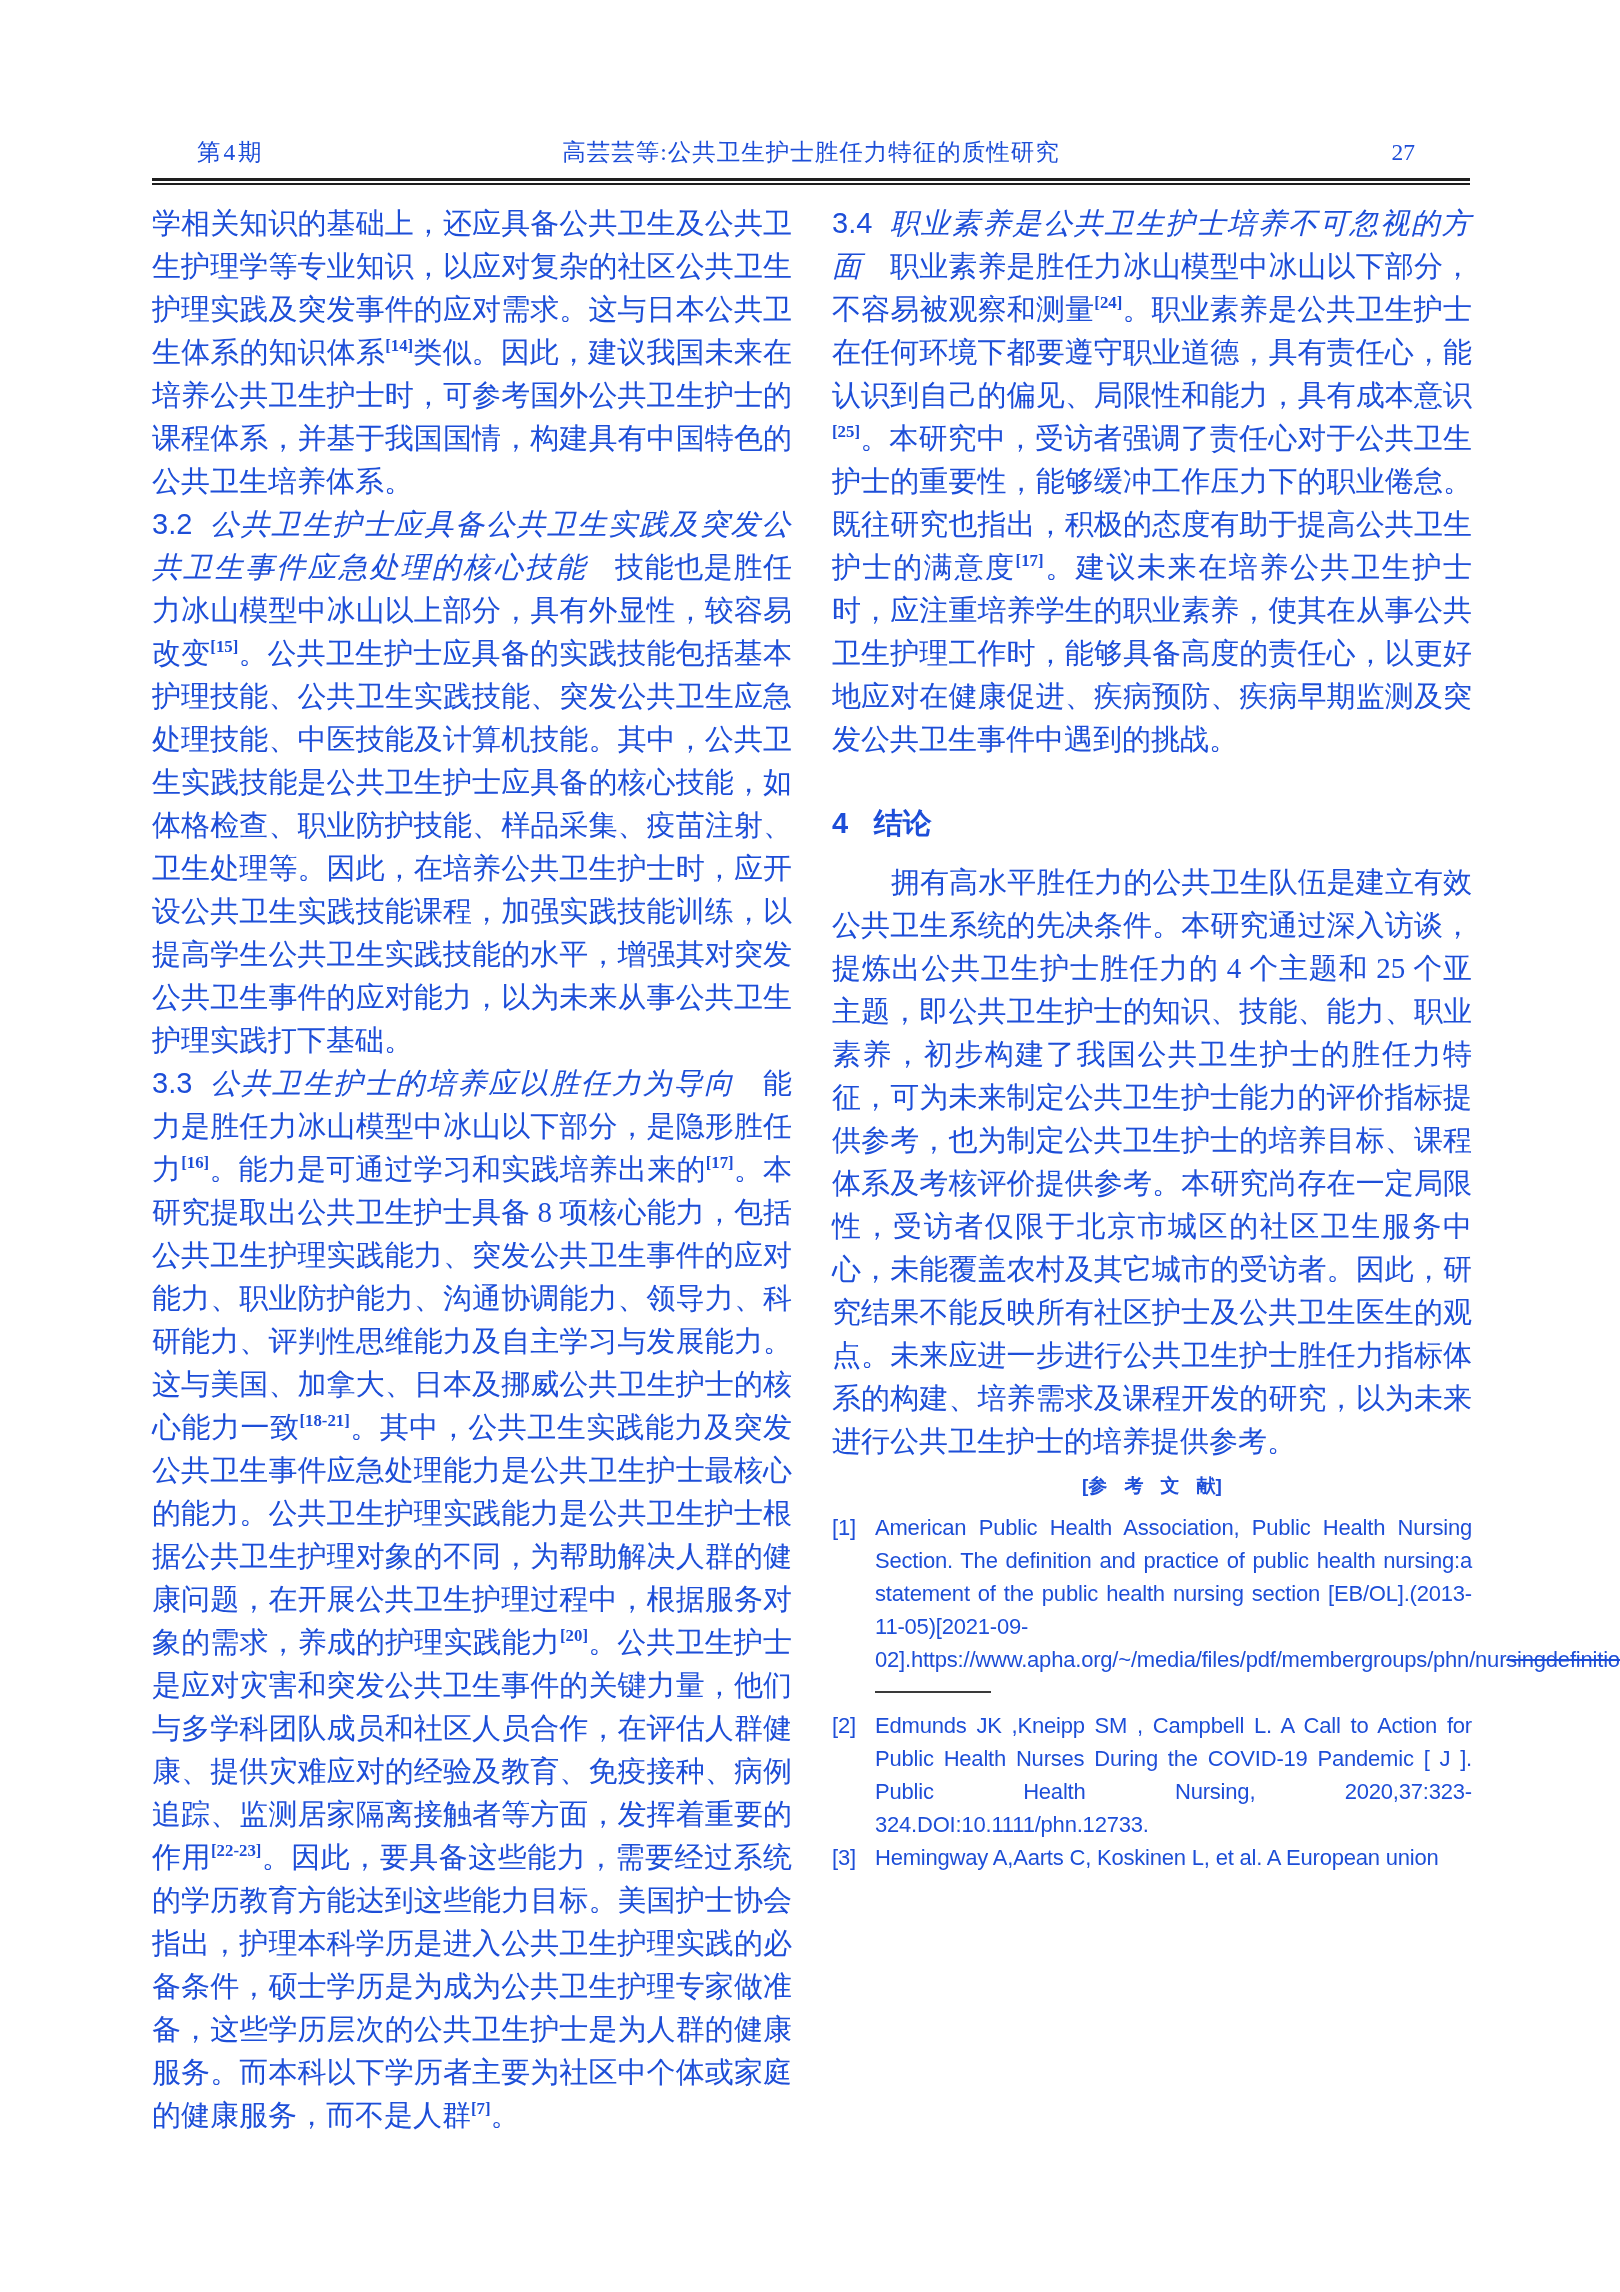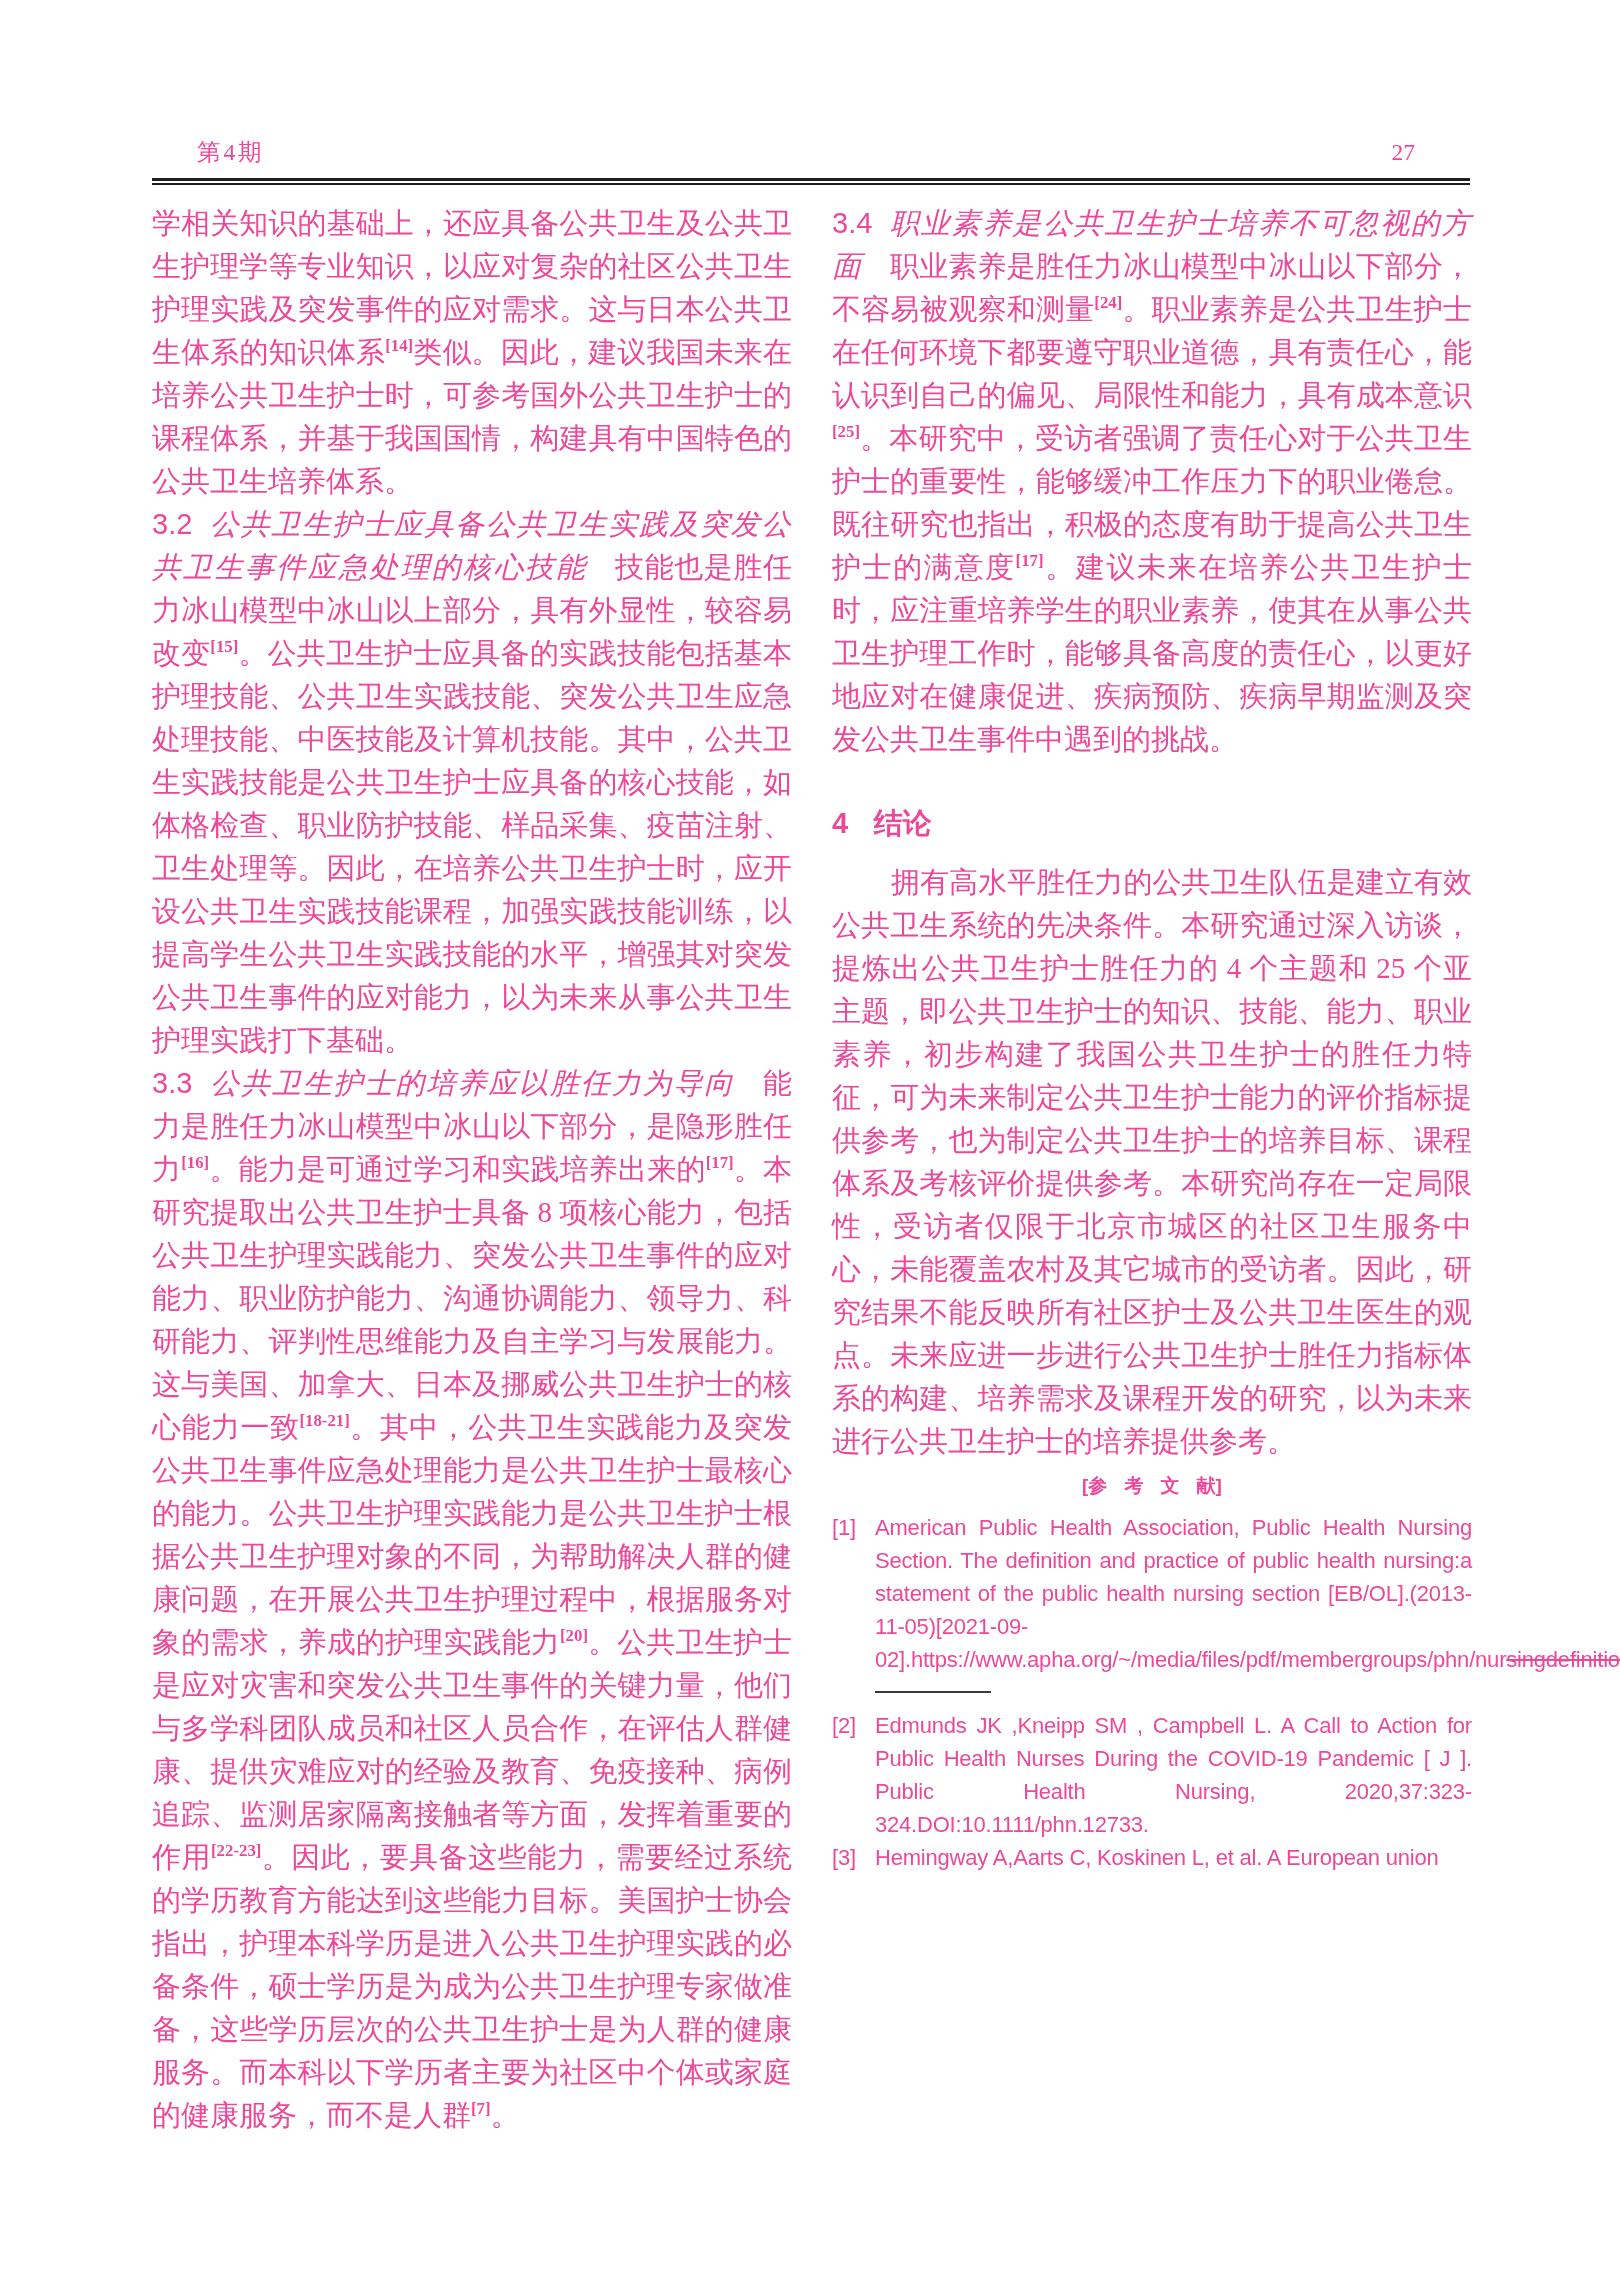--- a/index.html
+++ b/index.html
@@ -3,21 +3,21 @@
 <meta charset="utf-8">
 <style>
   html, body { margin: 0; padding: 0; background: #ffffff; }
   .page {
     position: relative;
     width: 1620px;
     height: 2293px;
     background: #ffffff;
     overflow: hidden;
     font-family: "Liberation Serif", "DejaVu Serif", serif;
-    color: #ec4899;
+    color: #1d4ed8;
   }
   
   .header {
     position: absolute;
     left: 152px;
     top: 137px;
     width: 1318px;
     height: 35px;
     font-size: 23.5px;
     line-height: 31px;
@@ -94,20 +94,21 @@
     border-top: 2.5px solid #3a3a3a;
     vertical-align: 6.9px;
   }
 </style>
 </head>
 <body>
 
 <div class="page">
   <div class="header">
     <span class="issue">第4期</span>
+    <span class="running-title">高芸芸等:公共卫生护士胜任力特征的质性研究</span>
     <span class="pageno">27</span>
   </div>
   <div class="rule">
     <div class="r1"></div>
     <div class="r2"></div>
   </div>
   <div class="col left" id="col-left">
       <p class="para"><span class="body">学相关知识的基础上，还应具备公共卫生及公共卫生护理学等专业知识，以应对复杂的社区公共卫生护理实践及突发事件的应对需求。这与日本公共卫生体系的知识体系</span><sup class="supref">[14]</sup><span class="body">类似。因此，建议我国未来在培养公共卫生护士时，可参考国外公共卫生护士的课程体系，并基于我国国情，构建具有中国特色的公共卫生培养体系。</span></p>
       <p class="para"><span class="hnum">3.2</span><span class="kaiti">公共卫生护士应具备公共卫生实践及突发公共卫生事件应急处理的核心技能</span><span class="gap"></span><span class="body">技能也是胜任力冰山模型中冰山以上部分，具有外显性，较容易改变</span><sup class="supref">[15]</sup><span class="body">。公共卫生护士应具备的实践技能包括基本护理技能、公共卫生实践技能、突发公共卫生应急处理技能、中医技能及计算机技能。其中，公共卫生实践技能是公共卫生护士应具备的核心技能，如体格检查、职业防护技能、样品采集、疫苗注射、卫生处理等。因此，在培养公共卫生护士时，应开设公共卫生实践技能课程，加强实践技能训练，以提高学生公共卫生实践技能的水平，增强其对突发公共卫生事件的应对能力，以为未来从事公共卫生护理实践打下基础。</span></p>
       <p class="para"><span class="hnum">3.3</span><span class="kaiti">公共卫生护士的培养应以胜任力为导向</span><span class="gap"></span><span class="body">能力是胜任力冰山模型中冰山以下部分，是隐形胜任力</span><sup class="supref">[16]</sup><span class="body">。能力是可通过学习和实践培养出来的</span><sup class="supref">[17]</sup><span class="body">。本研究提取出公共卫生护士具备 8 项核心能力，包括公共卫生护理实践能力、突发公共卫生事件的应对能力、职业防护能力、沟通协调能力、领导力、科研能力、评判性思维能力及自主学习与发展能力。这与美国、加拿大、日本及挪威公共卫生护士的核心能力一致</span><sup class="supref">[18-21]</sup><span class="body">。其中，公共卫生实践能力及突发公共卫生事件应急处理能力是公共卫生护士最核心的能力。公共卫生护理实践能力是公共卫生护士根据公共卫生护理对象的不同，为帮助解决人群的健康问题，在开展公共卫生护理过程中，根据服务对象的需求，养成的护理实践能力</span><sup class="supref">[20]</sup><span class="body">。公共卫生护士是应对灾害和突发公共卫生事件的关键力量，他们与多学科团队成员和社区人员合作，在评估人群健康、提供灾难应对的经验及教育、免疫接种、病例追踪、监测居家隔离接触者等方面，发挥着重要的作用</span><sup class="supref">[22-23]</sup><span class="body">。因此，要具备这些能力，需要经过系统的学历教育方能达到这些能力目标。美国护士协会指出，护理本科学历是进入公共卫生护理实践的必备条件，硕士学历是为成为公共卫生护理专家做准备，这些学历层次的公共卫生护士是为人群的健康服务。而本科以下学历者主要为社区中个体或家庭的健康服务，而不是人群</span><sup class="supref">[7]</sup><span class="body">。</span></p>

